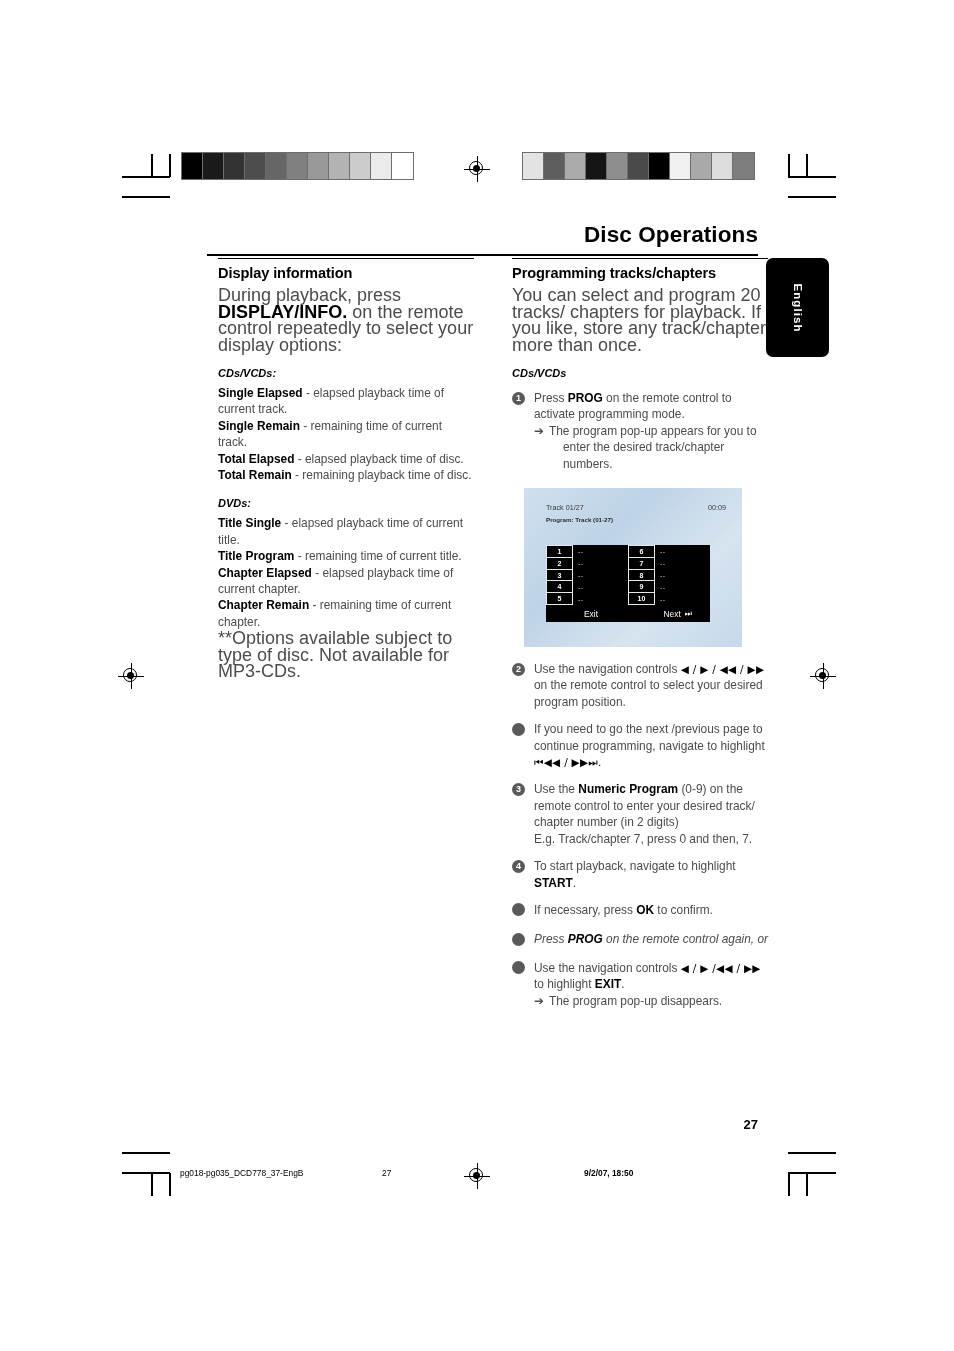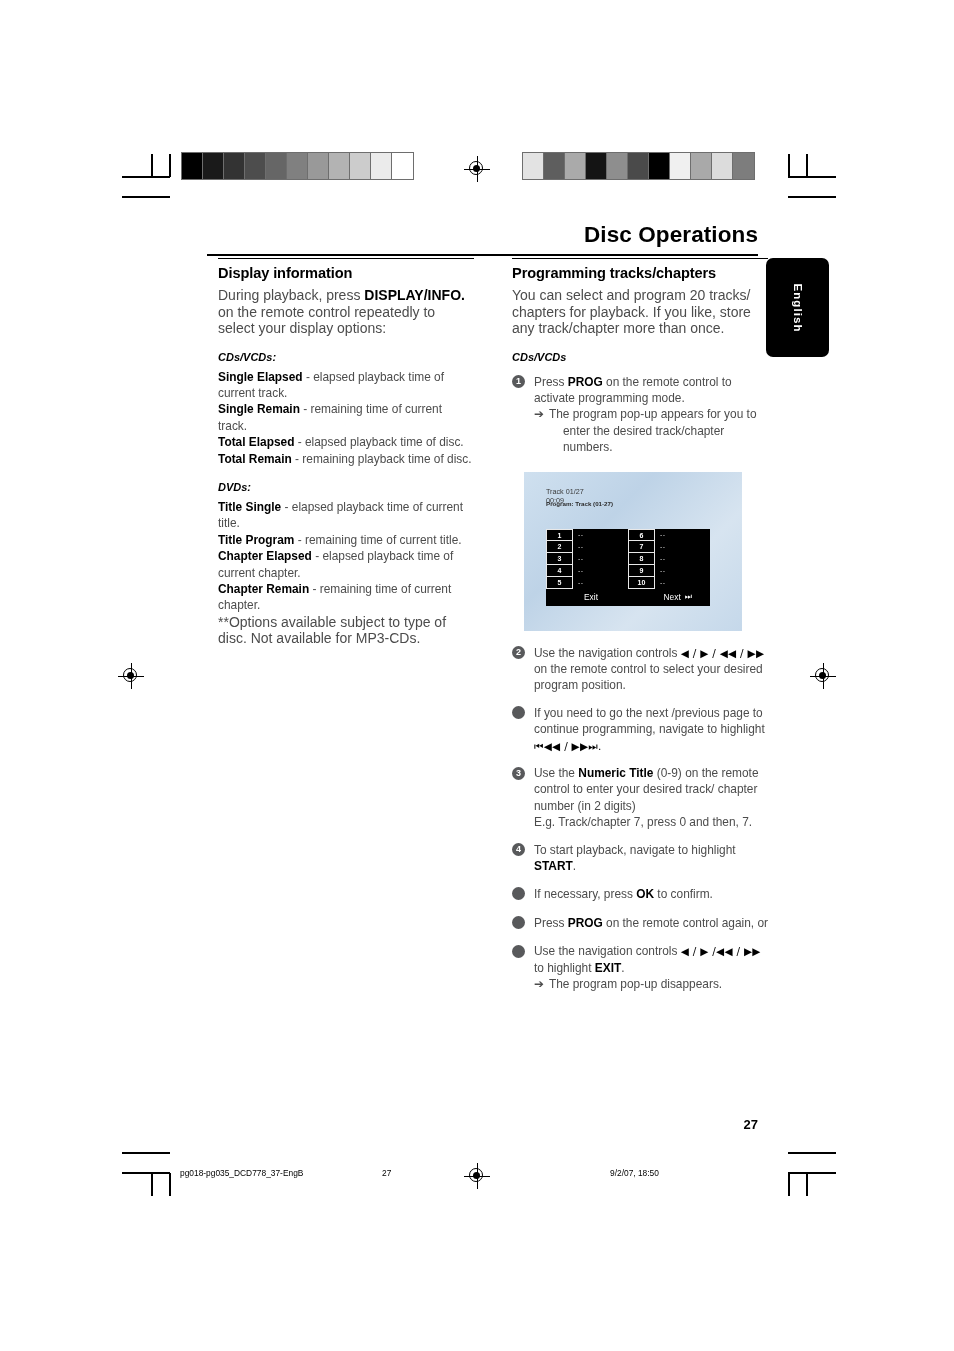--- a/index.html
+++ b/index.html
@@ -95,21 +95,21 @@
 
   h2.sec-title {
     margin: 0 0 6px 0;
     font-size: 14.6px;
     font-weight: bold;
     color: #000;
     letter-spacing: -0.1px;
   }
   p.body {
     margin: 0;
-    font-size: 14px;
+    font-size: 18px;
     line-height: 16.4px;
     color: #4c4c4c;
   }
   p.body b { color: #000; font-weight: bold; }
   .subhead-plain {
     font-size: 11px;
     font-weight: bold;
     font-style: italic;
     color: #000;
     margin: 14px 0 6px 0;
@@ -155,21 +155,21 @@
   
   .tv {
     position: relative;
     margin: 16px 0 0 12px;
     width: 218px; height: 159px;
     background: linear-gradient(135deg,#cfe0ef 0%,#bed3e7 35%,#d7e4f0 68%,#c5d8ea 100%);
   }
   .tv .osd-top {
     position: absolute; left: 22px; top: 15px; right: 16px;
     display: flex; justify-content: space-between;
-    font-size: 7.2px; color: #3a3a3a; font-family: "Liberation Sans", sans-serif; flex-direction: column;
+    font-size: 7.2px; color: #3a3a3a; font-family: "Liberation Sans", sans-serif;
   }
   .tv .osd-prog {
     position: absolute; left: 22px; top: 28px;
     font-size: 6.2px; font-weight: bold; color: #2b2b2b;
   }
   .tv .panel {
     position: absolute;
     left: 22px; top: 57px;
     width: 164px; height: 77px;
     background: #000;
@@ -224,21 +224,21 @@
   }
   .foot-line {
     position: absolute;
     top: 1168px;
     font-size: 8.4px;
     color: #000;
     font-family: "Liberation Sans", sans-serif;
   }
   .foot-file { left: 180px; }
   .foot-pg   { left: 382px; }
-  .foot-date { left: 610px; }
+  .foot-date { left: 584px; font-weight: bold; }
 </style>
 </head>
 <body>
 
 <div class="crop" style="left:122px;top:176px;width:48px;height:1.6px;"></div>
 <div class="crop" style="left:169px;top:154px;width:1.6px;height:23px;"></div>
 <div class="crop" style="left:122px;top:196px;width:48px;height:1.6px;"></div>
 <div class="crop" style="left:151px;top:154px;width:1.6px;height:23px;"></div>
 
 <div class="crop" style="left:788px;top:176px;width:48px;height:1.6px;"></div>
@@ -422,36 +422,36 @@
   </div>
 
   <div class="step">
     <span class="marker bullet"></span>
     <span>If you need to go the next /previous page to continue programming, navigate to highlight</span>
     <span class="nav-syms indent2" style="padding-left:0;">⏮◀◀ / ▶▶⏭.</span>
   </div>
 
   <div class="step">
     <span class="marker">3</span>
-    <span>Use the </span><b>Numeric Title</b><span> (0-9) on the remote control to enter your desired track/ chapter number (in 2 digits)</span>
+    <span>Use the </span><b>Numeric Program</b><span> (0-9) on the remote control to enter your desired track/ chapter number (in 2 digits)</span>
     <span style="display:block;">E.g. Track/chapter 7, press 0 and then, 7.</span>
   </div>
 
   <div class="step">
     <span class="marker">4</span>
     <span>To start playback, navigate  to highlight </span><b>START</b><span>.</span>
   </div>
 
   <div class="step">
     <span class="marker bullet"></span>
     <span>If necessary,  press </span><b>OK</b><span> to confirm.</span>
   </div>
 
 
-  <div class="step" style="margin-top:13px;">
+  <div class="step" style="margin-top:13px;font-style:italic;">
     <span class="marker bullet"></span>
     <span>Press </span><b>PROG</b><span> on the remote control again, or</span>
   </div>
 
   <div class="step" style="margin-top:12px;">
     <span class="marker bullet"></span>
     <span>Use the navigation controls </span><span class="nav-syms">◀ / ▶ /◀◀ /  ▶▶</span>
     <span style="display:block;"><span>to highlight </span><b>EXIT</b><span>.</span></span>
     <span class="arrow-line sub-arrow">
       <span class="ar">➔</span>

